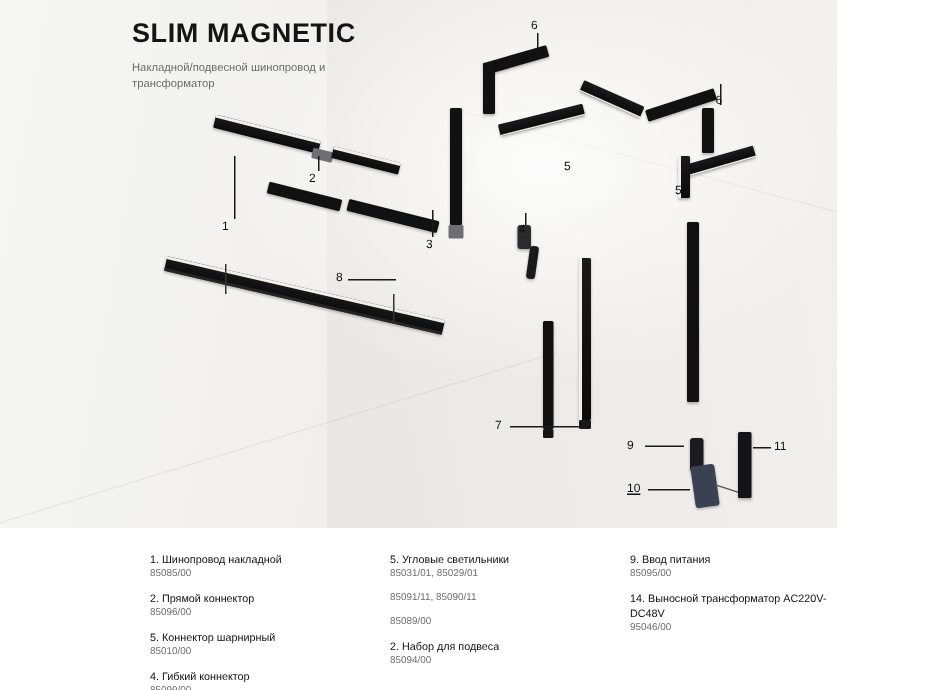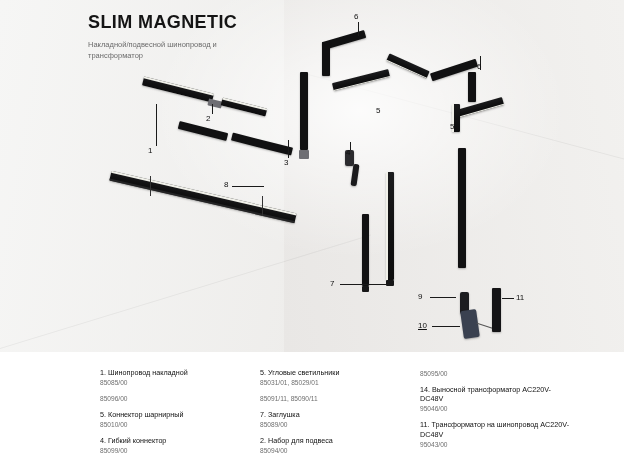--- a/index.html
+++ b/index.html
@@ -7,21 +7,21 @@
     width:624px;height:460px;
     background:#ffffff;
     font-family:"Liberation Sans", sans-serif;
     -webkit-font-smoothing:antialiased;
     overflow:hidden;
   }
   .page{position:relative;width:624px;height:460px;background:#ffffff;}
 
   
   .scene{
-    position:absolute;left:0;top:0;width:624px;height:352px;
+    position:absolute;left:0;top:0;width:558px;height:352px;
     background:
       linear-gradient(115deg,#f3f3f1 0%, #eceae8 45%, #e6e4e2 100%);
     overflow:hidden;
   }
   
   .wall-left{
     position:absolute;left:0;top:0;width:300px;height:352px;
     background:linear-gradient(100deg,#f6f6f5 0%,#eeedeb 100%);
   }
   .wall-right{
@@ -201,20 +201,21 @@
 
   <div class="legend">
     <div class="legend-inner">
 
       <div class="col">
         <div class="item">
           <div class="name">1. Шинопровод накладной</div>
           <div class="code">85085/00</div>
         </div>
         <div class="item">
+          <div class="name">2. Прямой коннектор</div>
           <div class="code">85096/00</div>
         </div>
         <div class="item">
           <div class="name">5. Коннектор шарнирный</div>
           <div class="code">85010/00</div>
         </div>
         <div class="item">
           <div class="name">4. Гибкий коннектор</div>
           <div class="code">85099/00</div>
         </div>
@@ -222,39 +223,35 @@
 
       <div class="col">
         <div class="item">
           <div class="name">5. Угловые светильники</div>
           <div class="code">85031/01, 85029/01</div>
         </div>
         <div class="item">
           <div class="code">85091/11, 85090/11</div>
         </div>
         <div class="item">
-          <div class="name">7. Заглушка</div>
           <div class="code">85089/00</div>
         </div>
         <div class="item">
           <div class="name">2. Набор для подвеса</div>
           <div class="code">85094/00</div>
         </div>
       </div>
 
       <div class="col">
         <div class="item">
+          <div class="name">9. Ввод питания</div>
           <div class="code">85095/00</div>
         </div>
         <div class="item">
           <div class="name">14. Выносной трансформатор AC220V-DC48V</div>
           <div class="code">95046/00</div>
         </div>
-        <div class="item">
-          <div class="name">11. Трансформатор на шинопровод AC220V-DC48V</div>
-          <div class="code">95043/00</div>
-        </div>
       </div>
 
     </div>
   </div>
 
 </div>
 
 </body></html>

